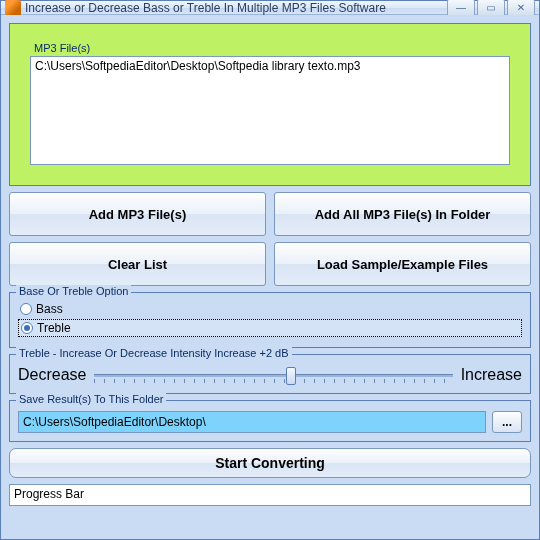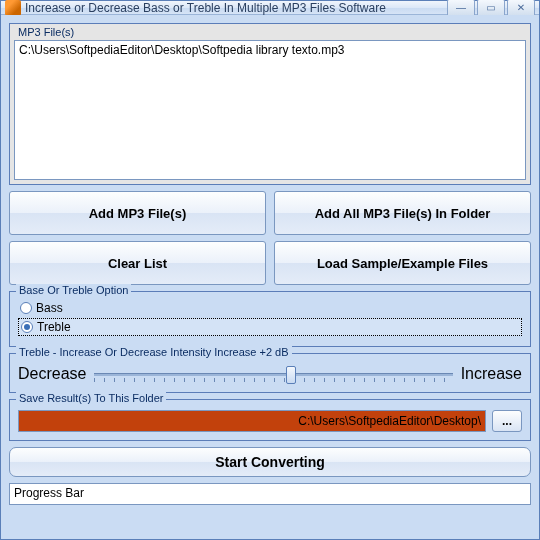--- a/index.html
+++ b/index.html
@@ -41,32 +41,32 @@
   .content {
     flex: 1;
     padding: 8px;
     background: #cadcf3;
     border: 0;
     display: flex; flex-direction: column; gap: 6px;
     position: relative;
   }
   .filelist-group {
     border: 1px solid #5b7db8;
-    background: #e5e5e5;
-    padding: 4px;
+    background: #bef264;
+    padding: 20px;
     position: relative;
   }
   .filelist-legend {
     position: relative;
     top: -2px; left: 4px;
     font-size: 11px; color: #0b2d63;
     height: 12px;
   }
   .filelist-box {
-    height: 140px;
+    height: 109px;
     background: #fff;
     border: 1px solid #7a97c0;
     padding: 2px 4px;
     font-size: 12px;
     color: #000;
     overflow: auto;
   }
   .btn-row { display: flex; gap: 8px; }
   .big-btn {
     flex: 1;
@@ -142,24 +142,23 @@
     border-radius: 2px;
     transform: translateX(-50%);
   }
   .save-row {
     display: flex; gap: 6px; align-items: center;
     padding-top: 4px;
   }
   .path-input {
     flex: 1; height: 22px;
     border: 1px solid #7a97c0;
-    background: #c2410c;
+    background: #7dd3fc;
     font-size: 12px;
     padding: 0 4px;
-    text-align: right;
   }
   .browse-btn {
     width: 30px; height: 22px;
     background: linear-gradient(to bottom, #fdfefe, #d9e4f4);
     border: 1px solid #7a97c0;
     border-radius: 3px;
     font-weight: bold;
     font-size: 12px;
     cursor: pointer;
   }

